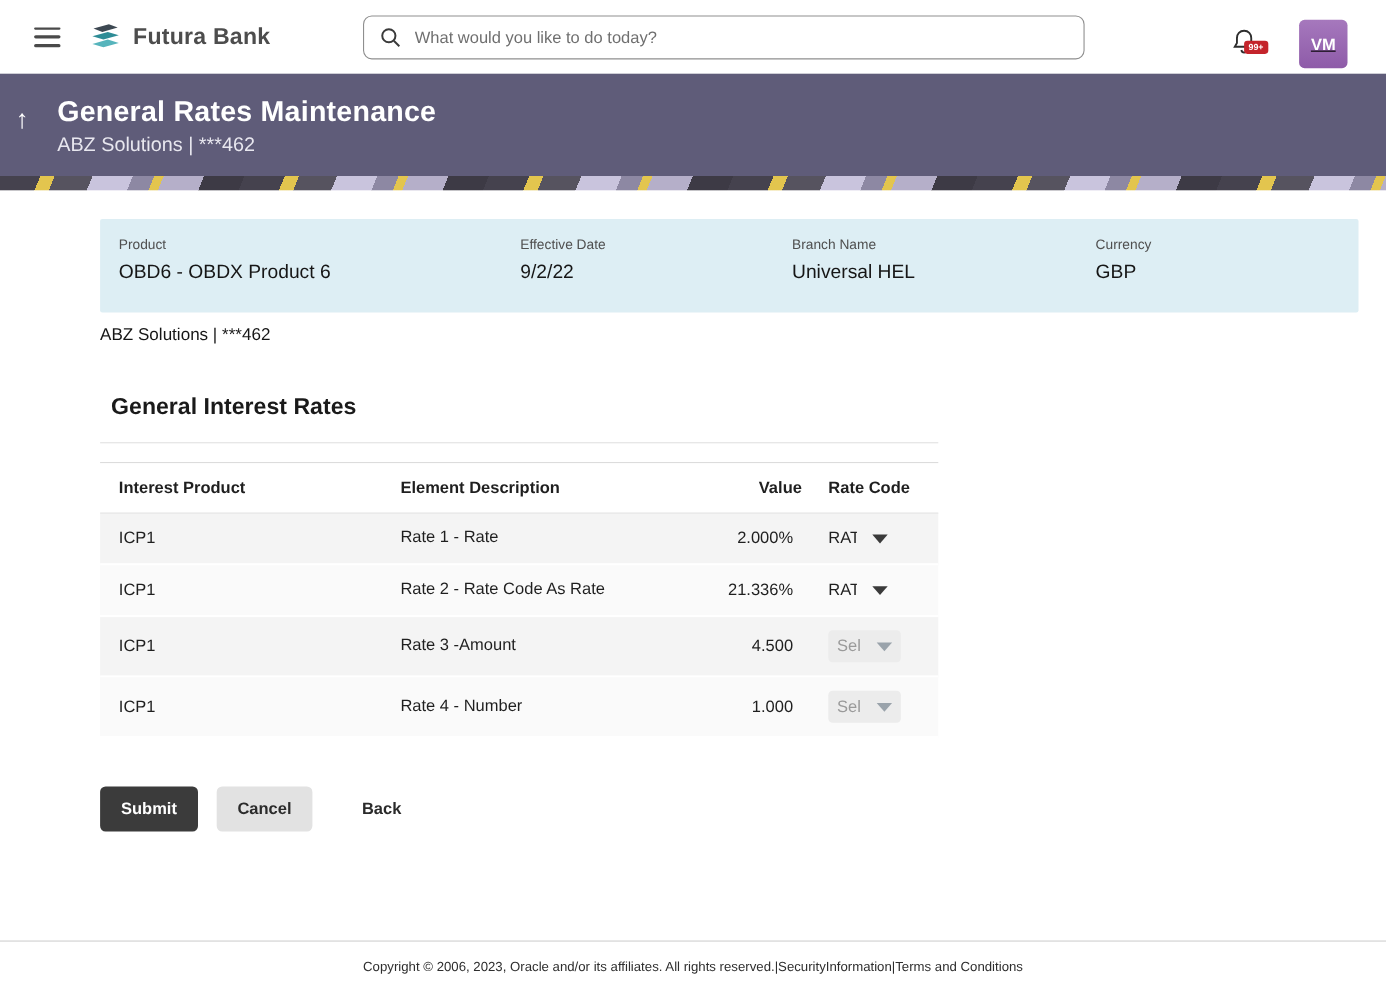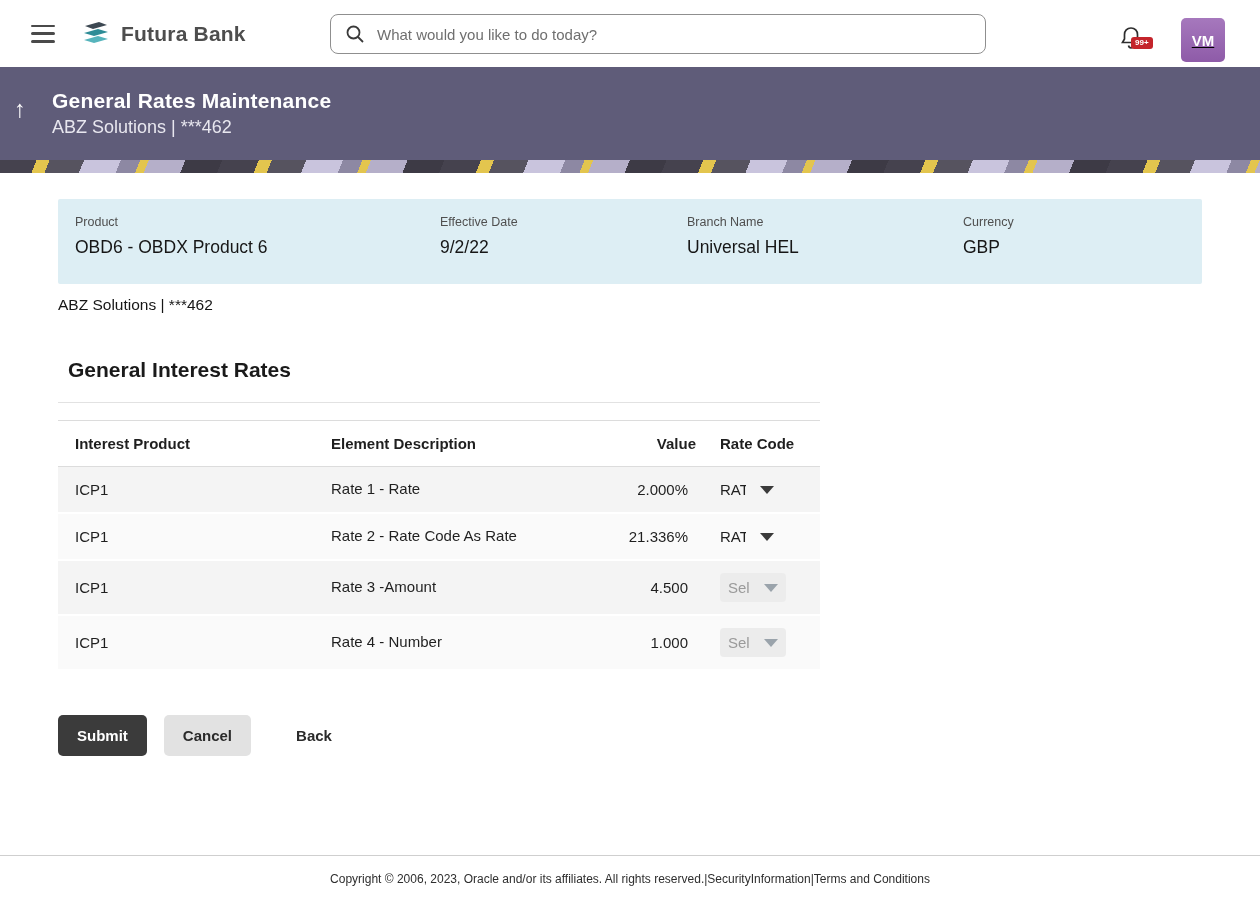--- a/index.html
+++ b/index.html
@@ -19,30 +19,30 @@
   .search-icon { margin-right: 12px; display: flex; }
 
   .top-right { position: absolute; right: 35px; top: 0; height: 80px; display: flex; align-items: center; gap: 38px; text-decoration: underline; }
   .bell-wrap { position: relative; cursor: pointer; }
   .badge { position: absolute; left: 12px; top: 12px; background: #c4242b; color: #fff; font-size: 8px; font-weight: 700; padding: 2px 4px; border-radius: 3px; line-height: 1; }
   .avatar { width: 44px; height: 44px; border-radius: 5px; background: linear-gradient(180deg, #a678bd 0%, #8e5ba8 100%); color: #fff; font-size: 15px; font-weight: 700; display: flex; align-items: center; justify-content: center; cursor: pointer; }
 
   
   .page-header { height: 93px; background: #5f5c79; position: relative; color: #fff; padding-left: 52px; display: flex; flex-direction: column; justify-content: center; gap: 4px; }
   .back-top-arrow { position: absolute; left: 14px; top: 30px; font-size: 24px; color: #fff; cursor: pointer; line-height: 1; }
-  .page-title { font-size: 21px; font-weight: 700; letter-spacing: .2px; }
+  .page-title { font-size: 26px; font-weight: 700; letter-spacing: .2px; }
   .page-subtitle { font-size: 18px; font-weight: 400; color: #e8e7ef; }
   .header-pattern { height: 13px; background:
     repeating-linear-gradient(112deg,
       #45424e 0 34px, #e3c54e 34px 46px, #56535f 46px 78px,
       #c9c4dd 78px 112px, #8d88a3 112px 130px, #e3c54e 130px 138px,
       #b5afc9 138px 172px, #3d3a45 172px 206px); }
 
   
-  .content { padding: 26px 58px 0 58px; }
+  .content { padding: 26px 58px 0 58px; margin-left: 33px; }
 
   .summary-panel { background: #ddeef4; border-radius: 2px; width: 1144px; padding: 16px 0 26px 0; display: flex; }
   .summary-field { padding-left: 17px; }
   .summary-field:nth-child(1) { width: 365px; }
   .summary-field:nth-child(2) { width: 247px; }
   .summary-field:nth-child(3) { width: 276px; }
   .field-label { font-size: 12.5px; color: #4f4f4f; margin-bottom: 8px; }
   .field-value { font-size: 17.5px; color: #161616; }
 
   .party-block { margin-top: 12px; }

